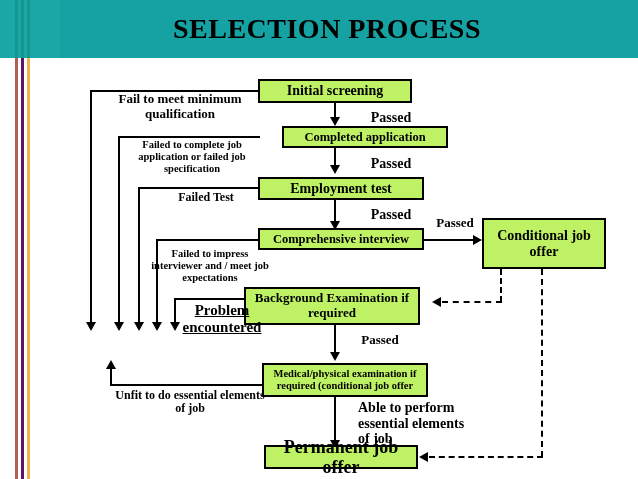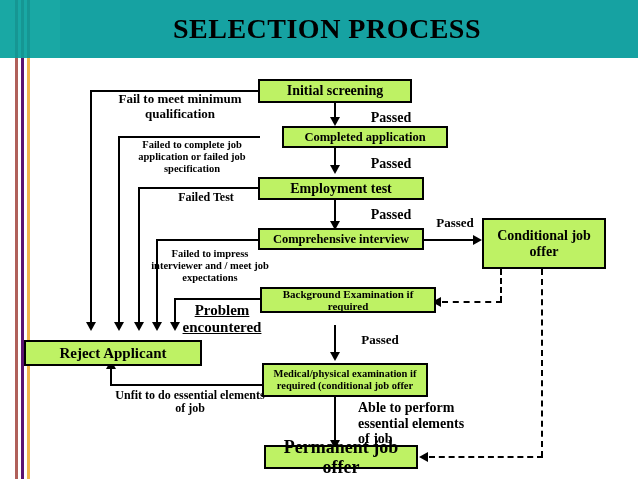--- a/index.html
+++ b/index.html
@@ -159,27 +159,24 @@
   </div>
 
   <div class="node" style="left:258px;top:228px;width:166px;height:22px;font-size:12.5px;">
     <span>Comprehensive interview</span>
   </div>
 
   <div class="node" style="left:482px;top:218px;width:124px;height:51px;font-size:14px;">
     <span>Conditional job offer</span>
   </div>
 
-  <div class="node" style="left:260px;top:287px;width:176px;height:26px;font-size:11px;">
+  <div class="node" style="left:244px;top:287px;width:176px;height:38px;font-size:13px;">
     <span>Background Examination if required</span>
   </div>
 
-  <div class="node" style="left:24px;top:340px;width:178px;height:26px;font-size:15px;">
-    <span>Reject Applicant</span>
-  </div>
 
   <div class="node" style="left:262px;top:363px;width:166px;height:34px;font-size:10.5px;padding:0 3px;">
     <span>Medical/physical examination if required (conditional job offer</span>
   </div>
 
   <div class="node" style="left:264px;top:445px;width:154px;height:24px;font-size:18px;">
     <span>Permanent job offer</span>
   </div>
 
   <div class="lbl" style="left:352px;top:110px;width:78px;font-size:14px;">Passed</div>

